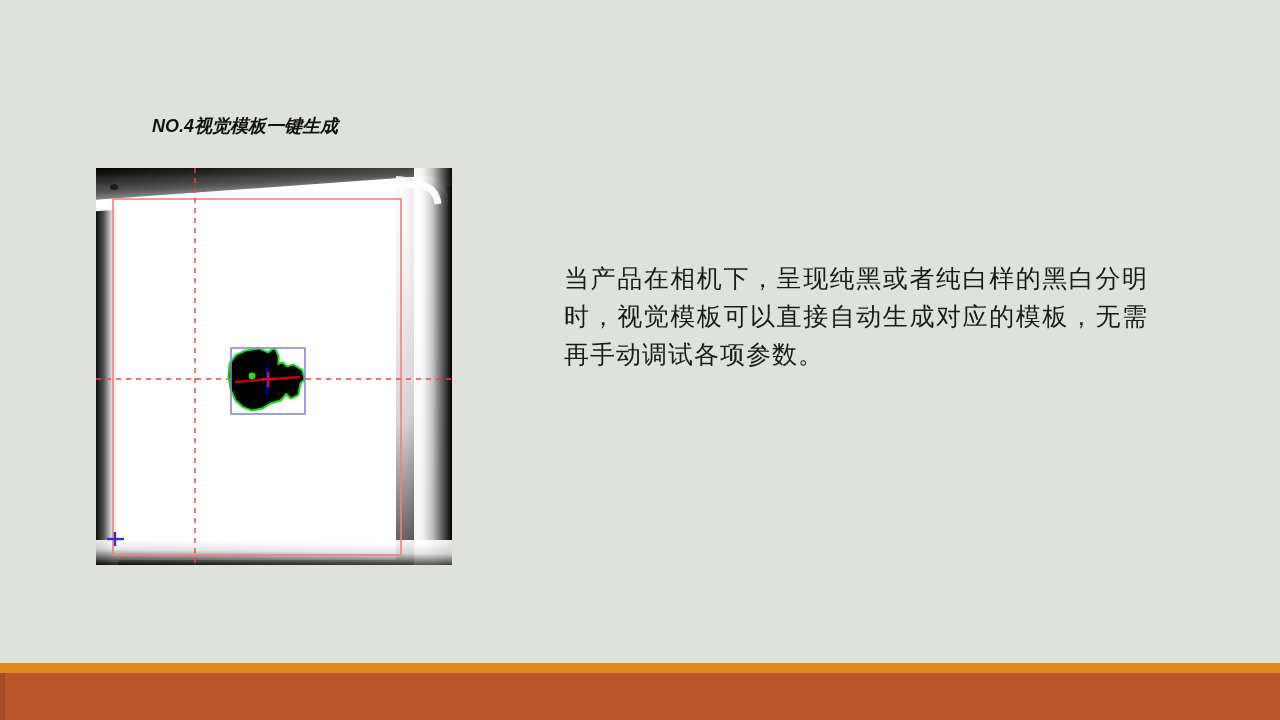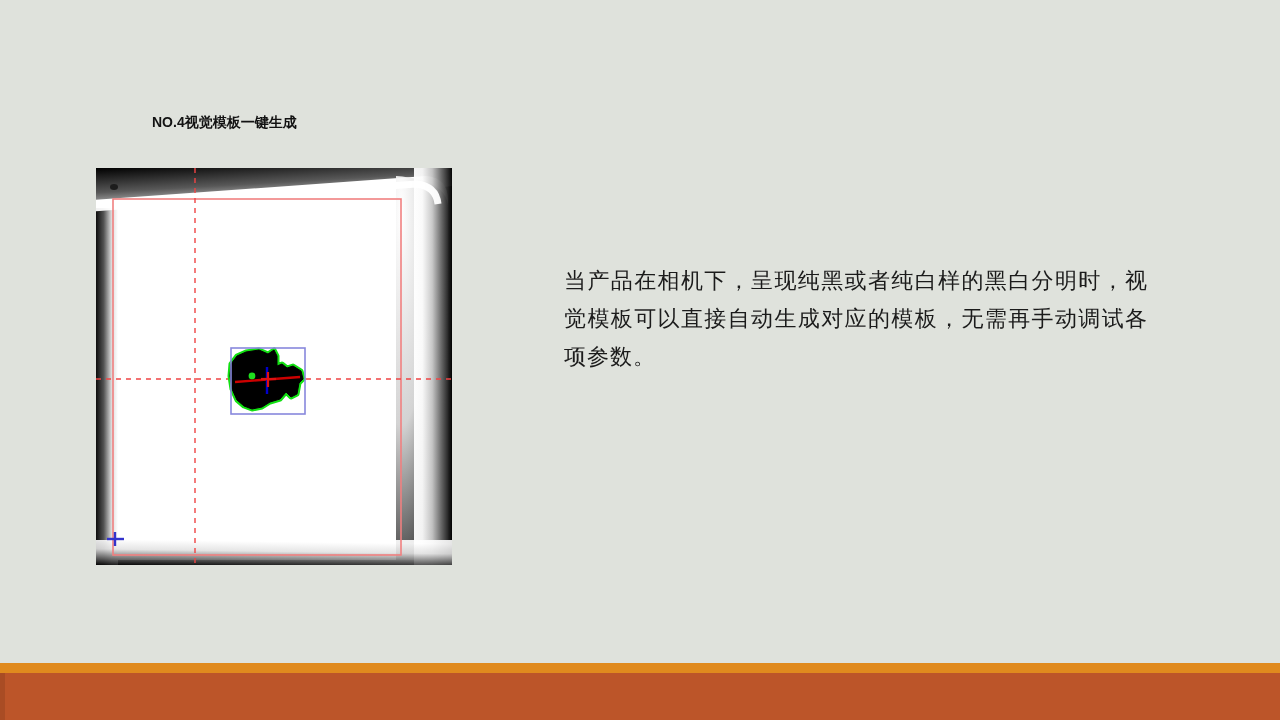--- a/index.html
+++ b/index.html
@@ -19,26 +19,27 @@
     width: 1280px;
     height: 720px;
     background: #dfe2dc;
   }
 
   
   .slide-title {
     position: absolute;
     left: 152px;
     top: 114px;
-    font-size: 14px;
+    font-size: 18px;
     font-weight: bold;
     color: #121212;
     letter-spacing: 0px;
     white-space: nowrap;
     font-family: "Liberation Sans", "DejaVu Sans", sans-serif;
+    font-style: italic;
   }
 
   
   .vision-figure {
     position: absolute;
     left: 96px;
     top: 168px;
     width: 356px;
     height: 397px;
     overflow: hidden;
@@ -50,22 +51,22 @@
     width: 100%;
     height: 100%;
   }
 
   
   .body-text {
     position: absolute;
     left: 564px;
     top: 262px;
     width: 584px;
-    font-family: Liberation Sans, sans-serif;
-    font-size: 22px;
+    font-family: Liberation Mono, monospace;
+    font-size: 25px;
     line-height: 38px;
     color: #1b1b1b;
     text-align: justify;
     text-align-last: left;
     letter-spacing: 1px;
     word-break: break-all;
   }
 
   
   .bar-amber {

